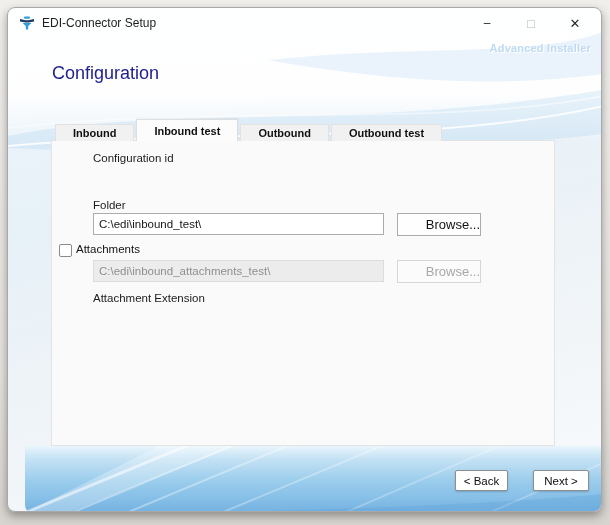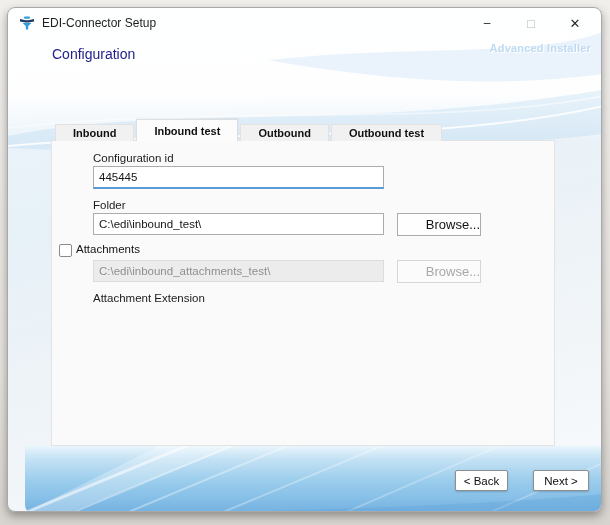--- a/index.html
+++ b/index.html
@@ -23,21 +23,21 @@
   .win-title { margin-left:7px; font-size:12px; color:#1d1d1d; }
   .controls { position:absolute; right:4px; top:0; height:30px; display:flex; }
   .ctl { width:44px; height:30px; background:transparent; border:none; font-size:12px; color:#2a2a2a;
          display:flex; align-items:center; justify-content:center; cursor:pointer; font-family:"Liberation Sans",sans-serif; }
   .ctl.max { color:#b6b6b6; font-size:13px; }
   .ctl.close { font-size:13px; }
 
   .watermark { position:absolute; top:34px; right:10px; font-size:11px; font-weight:bold;
                color:#c0dbf2; text-shadow:1px 1px 0 #ffffff; letter-spacing:0.2px; }
 
-  .heading { position:absolute; left:44px; top:38px; font-size:14px; font-weight:400; color:#22228e; }
+  .heading { position:absolute; left:44px; top:55px; font-size:18px; font-weight:400; color:#22228e; }
 
   
   .tabs { position:absolute; left:47px; top:111px; height:22px; display:flex; align-items:flex-end; z-index:5; }
   .tab { height:17px; padding:0 17px; margin-right:2px; display:flex; align-items:center;
          font-size:11px; font-weight:bold; color:#101010; background:#f1f1f1;
          border:1px solid #e2e2e2; border-bottom:none; cursor:pointer; white-space:nowrap; }
   .tab.selected { height:22px; background:#fcfcfc; border-color:#dedede; box-shadow:0 -1px 2px rgba(0,0,0,0.05); }
 
   
   .panel { position:absolute; left:43px; top:132px; width:504px; height:306px;
@@ -102,21 +102,20 @@
 
     <div class="tabs">
       <div class="tab">Inbound</div>
       <div class="tab selected">Inbound test</div>
       <div class="tab">Outbound</div>
       <div class="tab">Outbound test</div>
     </div>
 
     <div class="panel">
       <label class="fld-label" style="top:11px;">Configuration id</label>
-      <input class="textfield accent" style="top: 25px;" value="445445">
 
       <label class="fld-label" style="top:58px;">Folder</label>
       <input class="textfield" style="top: 72px;" value="C:\edi\inbound_test\">
       <button class="browse" style="top:72px;">Browse...</button>
 
       <span class="checkbox"></span>
       <label class="cb-label">Attachments</label>
       <input class="textfield" style="top: 119px;" disabled="" value="C:\edi\inbound_attachments_test\">
       <button class="browse" style="top:119px;" disabled="">Browse...</button>
 

